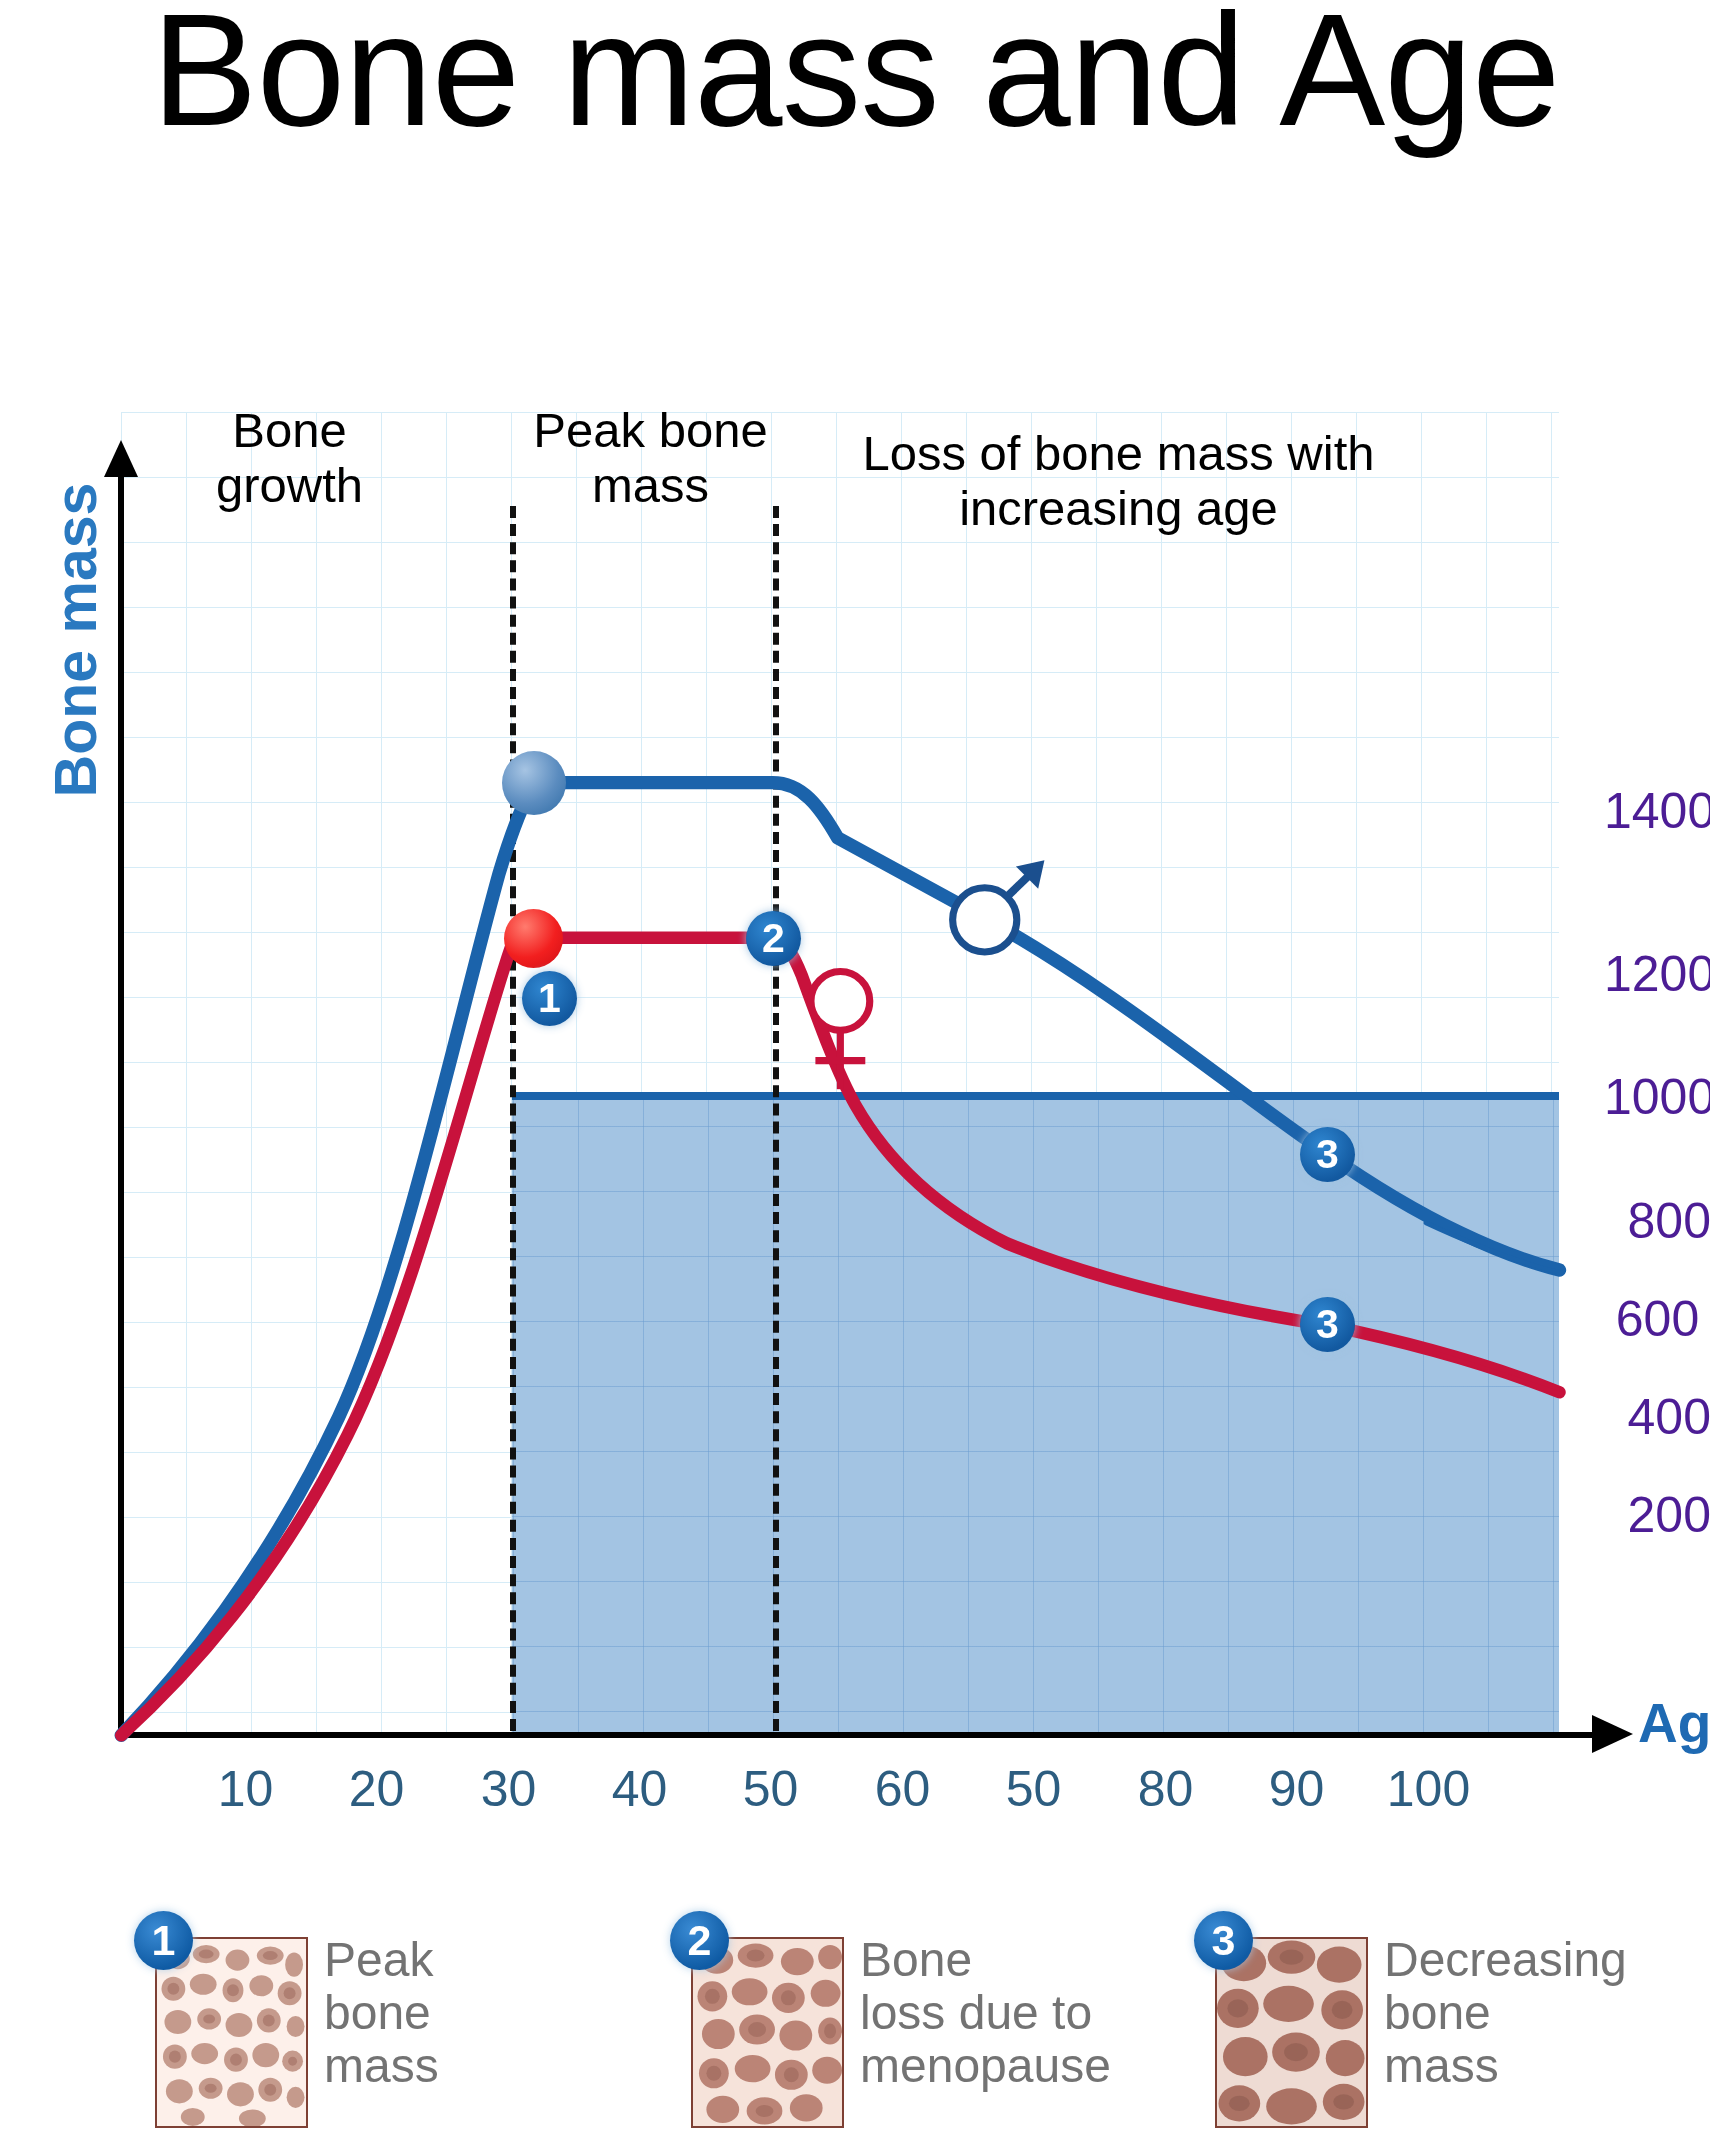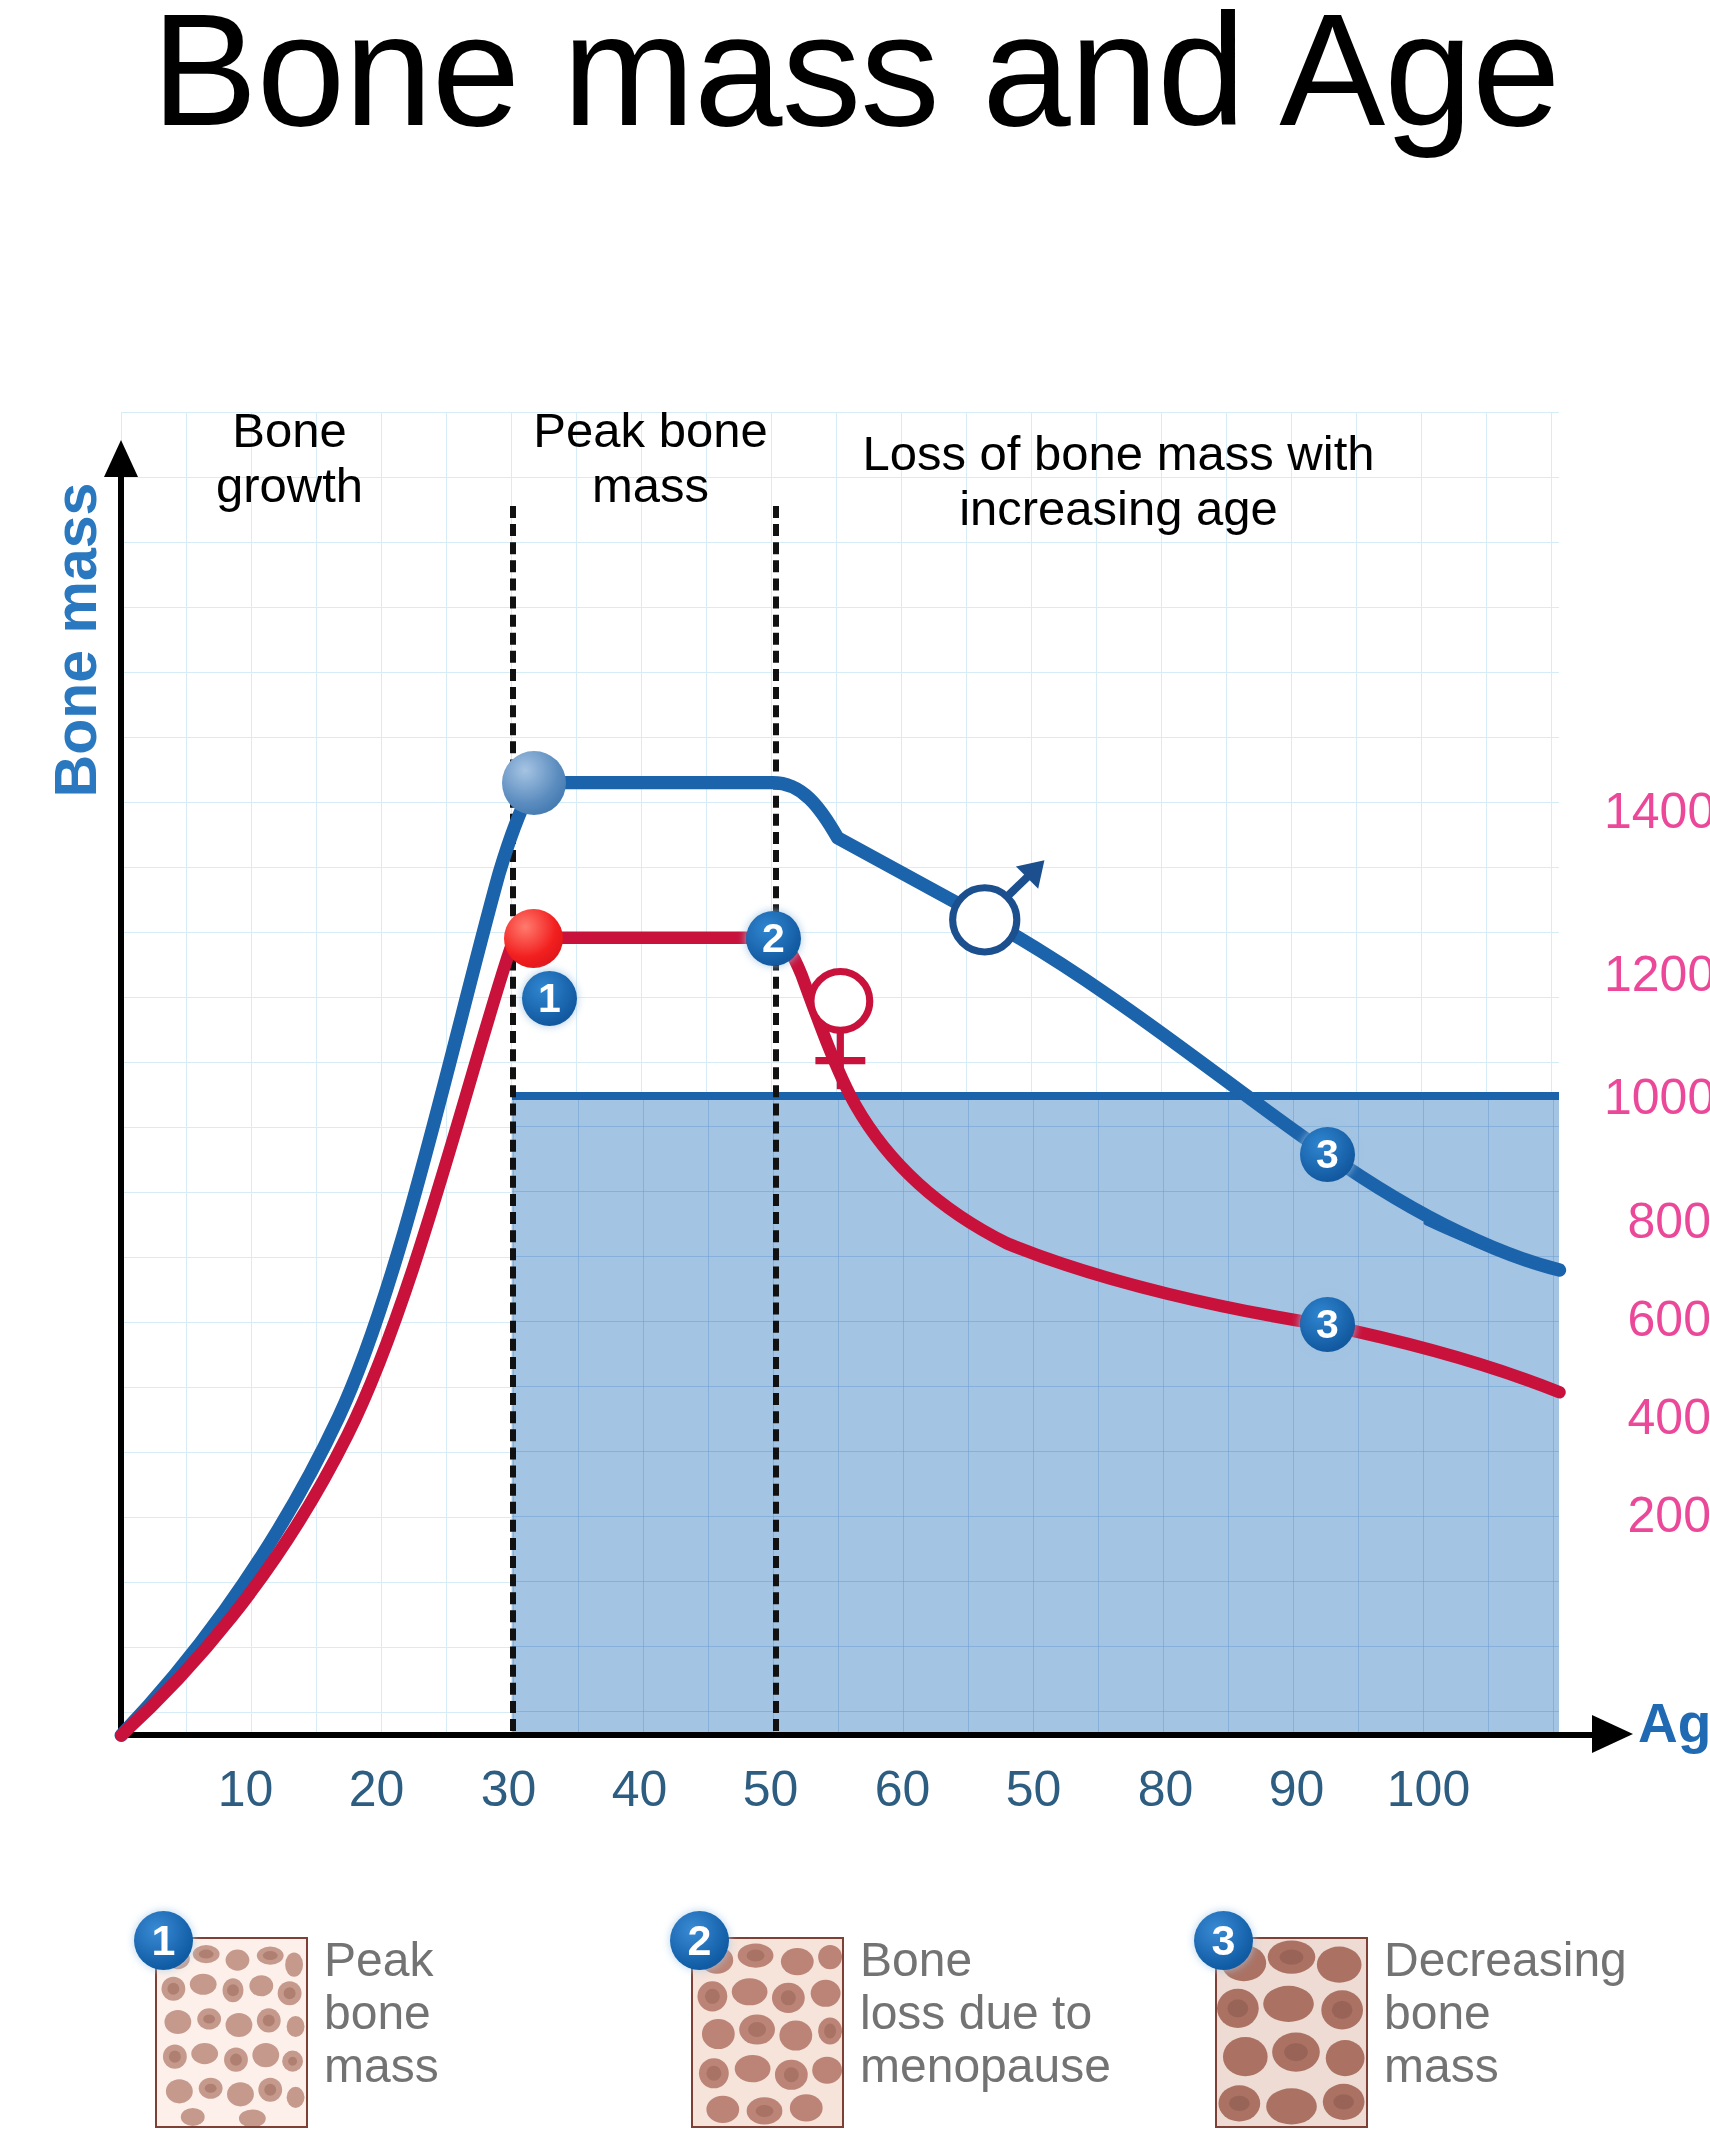--- a/index.html
+++ b/index.html
@@ -70,21 +70,21 @@
   #y-axis-title{
     position:absolute;left:-102px;top:606px;width:356px;
     transform:rotate(-90deg);transform-origin:center center;
     text-align:center;color:#2a79c0;font-size:59px;font-weight:bold;white-space:nowrap;
   }
   #x-axis-title{
     position:absolute;left:1638px;top:1691px;
     color:#1f6ab3;font-size:55px;font-weight:bold;white-space:nowrap;
   }
 
-  .ytick{position:absolute;right:0;text-align:right;color:#ec4899;font-size:50px;
+  .ytick{position:absolute;right:0;text-align:right;color:#4c1d95;font-size:50px;
          white-space:nowrap;width:107px;}
 
   .xtick{position:absolute;text-align:center;color:#2d5d80;font-size:50px;
          width:125px;top:1760px;white-space:nowrap;}
 
   
   .divider{position:absolute;width:0;border-left:6.2px dashed #111;height:1225px;top:506px;}
   #div-30{left:510px;}
   #div-50{left:773px;}
 
@@ -155,21 +155,21 @@
   <div id="x-axis"></div>
   <div id="x-arrow"></div>
 
   <div id="y-axis-title">Bone mass</div>
   <div id="x-axis-title">Age</div>
 
   <div class="ytick" style="top:782px;">1400</div>
   <div class="ytick" style="top:945px;">1200</div>
   <div class="ytick" style="top:1068px;">1000</div>
   <div class="ytick" style="top:1192px;">800</div>
-  <div class="ytick" style="top:1290px;">600</div>
+  <div class="ytick" style="top:1290px;text-align:center;">600</div>
   <div class="ytick" style="top:1388px;">400</div>
   <div class="ytick" style="top:1486px;">200</div>
 
   <div class="xtick" style="left:183px;">10</div>
   <div class="xtick" style="left:314px;">20</div>
   <div class="xtick" style="left:446px;">30</div>
   <div class="xtick" style="left:577px;">40</div>
   <div class="xtick" style="left:708px;">50</div>
   <div class="xtick" style="left:840px;">60</div>
   <div class="xtick" style="left:971px;">50</div>

